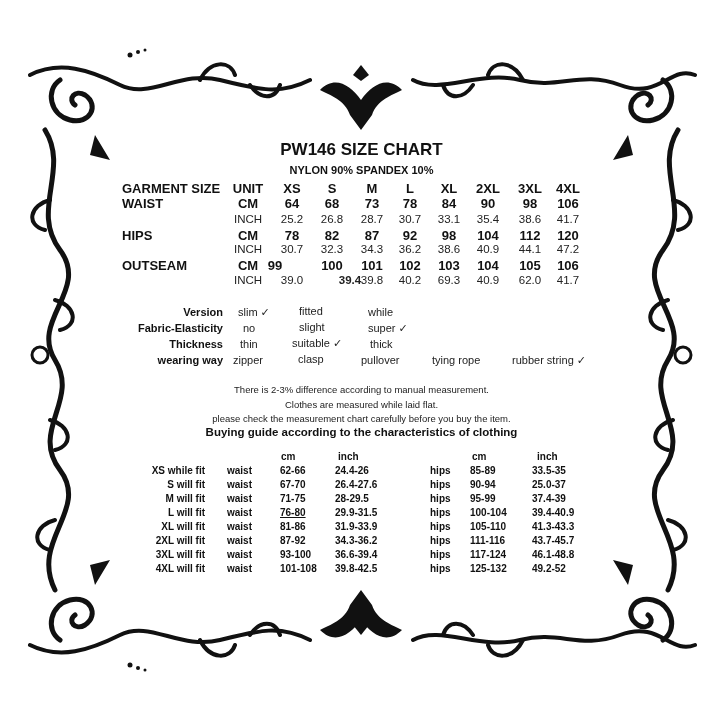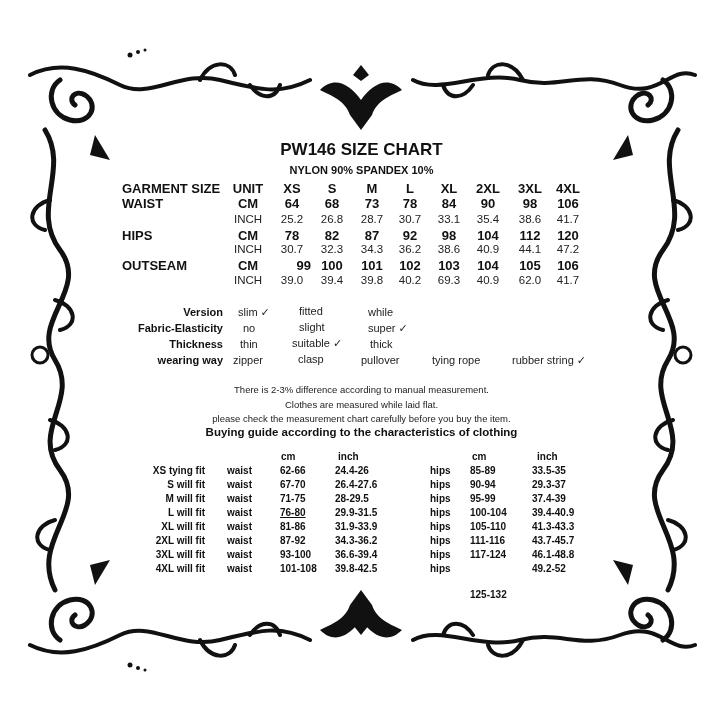--- a/index.html
+++ b/index.html
@@ -114,31 +114,31 @@
   <div class="abs inch c" style="left:310px;top:243px;">32.3</div>
   <div class="abs inch c" style="left:350px;top:243px;">34.3</div>
   <div class="abs inch c" style="left:388px;top:243px;">36.2</div>
   <div class="abs inch c" style="left:427px;top:243px;">38.6</div>
   <div class="abs inch c" style="left:466px;top:243px;">40.9</div>
   <div class="abs inch c" style="left:508px;top:243px;">44.1</div>
   <div class="abs inch c" style="left:546px;top:243px;">47.2</div>
 
   <div class="abs hdr" style="left:122px;top:258px;">OUTSEAM</div>
   <div class="abs cm c" style="left:226px;top:258px;">CM</div>
-  <div class="abs cm c" style="left:267px;top:258px;text-align:right;">99</div>
+  <div class="abs cm c" style="left:253px;top:258px;">99</div>
   <div class="abs cm c" style="left:310px;top:258px;">100</div>
   <div class="abs cm c" style="left:350px;top:258px;">101</div>
   <div class="abs cm c" style="left:388px;top:258px;">102</div>
   <div class="abs cm c" style="left:427px;top:258px;">103</div>
   <div class="abs cm c" style="left:466px;top:258px;">104</div>
   <div class="abs cm c" style="left:508px;top:258px;">105</div>
   <div class="abs cm c" style="left:546px;top:258px;">106</div>
   <div class="abs inch c" style="left:226px;top:274px;">INCH</div>
   <div class="abs inch c" style="left:270px;top:274px;">39.0</div>
-  <div class="abs inch c" style="left:310px;top:274px;">39.4</div>
+  <div class="abs inch c" style="left:328px;top:274px;font-weight:bold;">39.4</div>
   <div class="abs inch c" style="left:350px;top:274px;">39.8</div>
   <div class="abs inch c" style="left:388px;top:274px;">40.2</div>
   <div class="abs inch c" style="left:427px;top:274px;">69.3</div>
   <div class="abs inch c" style="left:466px;top:274px;">40.9</div>
   <div class="abs inch c" style="left:508px;top:274px;">62.0</div>
   <div class="abs inch c" style="left:546px;top:274px;">41.7</div>
 </div>
 
 <div>
   <div class="abs lbl" style="left:113px;top:306px;">Version</div>
@@ -168,35 +168,35 @@
 <div class="abs note" style="top:399px;">Clothes are measured while laid flat.</div>
 <div class="abs note" style="top:413px;">please check the measurement chart carefully before you buy the item.</div>
 <div class="abs guide-title" style="top:426px;">Buying guide according to the characteristics of clothing</div>
 
 <div>
   <div class="abs g" style="left:281px;top:451px;">cm</div>
   <div class="abs g" style="left:338px;top:451px;">inch</div>
   <div class="abs g" style="left:472px;top:451px;">cm</div>
   <div class="abs g" style="left:537px;top:451px;">inch</div>
 
-  <div class="abs g gr" style="left:145px;top:465px;">XS tying  fit</div>
+  <div class="abs g gr" style="left:145px;top:465px;">XS while  fit</div>
   <div class="abs g" style="left:227px;top:465px;">waist</div>
   <div class="abs g" style="left:280px;top:465px;">62-66</div>
   <div class="abs g" style="left:335px;top:465px;">24.4-26</div>
   <div class="abs g" style="left:430px;top:465px;">hips</div>
   <div class="abs g" style="left:470px;top:465px;">85-89</div>
   <div class="abs g" style="left:532px;top:465px;">33.5-35</div>
 
   <div class="abs g gr" style="left:145px;top:479px;">S will  fit</div>
   <div class="abs g" style="left:227px;top:479px;">waist</div>
   <div class="abs g" style="left:280px;top:479px;">67-70</div>
   <div class="abs g" style="left:335px;top:479px;">26.4-27.6</div>
   <div class="abs g" style="left:430px;top:479px;">hips</div>
   <div class="abs g" style="left:470px;top:479px;">90-94</div>
-  <div class="abs g" style="left:532px;top:479px;">29.3-37</div>
+  <div class="abs g" style="left:532px;top:479px;">25.0-37</div>
 
   <div class="abs g gr" style="left:145px;top:493px;">M will fit</div>
   <div class="abs g" style="left:227px;top:493px;">waist</div>
   <div class="abs g" style="left:280px;top:493px;">71-75</div>
   <div class="abs g" style="left:335px;top:493px;">28-29.5</div>
   <div class="abs g" style="left:430px;top:493px;">hips</div>
   <div class="abs g" style="left:470px;top:493px;">95-99</div>
   <div class="abs g" style="left:532px;top:493px;">37.4-39</div>
 
   <div class="abs g gr" style="left:145px;top:507px;">L will fit</div>
@@ -229,15 +229,15 @@
   <div class="abs g" style="left:335px;top:549px;">36.6-39.4</div>
   <div class="abs g" style="left:430px;top:549px;">hips</div>
   <div class="abs g" style="left:470px;top:549px;">117-124</div>
   <div class="abs g" style="left:532px;top:549px;">46.1-48.8</div>
 
   <div class="abs g gr" style="left:145px;top:563px;">4XL will fit</div>
   <div class="abs g" style="left:227px;top:563px;">waist</div>
   <div class="abs g" style="left:280px;top:563px;">101-108</div>
   <div class="abs g" style="left:335px;top:563px;">39.8-42.5</div>
   <div class="abs g" style="left:430px;top:563px;">hips</div>
-  <div class="abs g" style="left:470px;top:563px;margin-top:26px;">125-132</div>
+  <div class="abs g" style="left:470px;top:563px;">125-132</div>
   <div class="abs g" style="left:532px;top:563px;">49.2-52</div>
 </div>
 
 </body></html>

